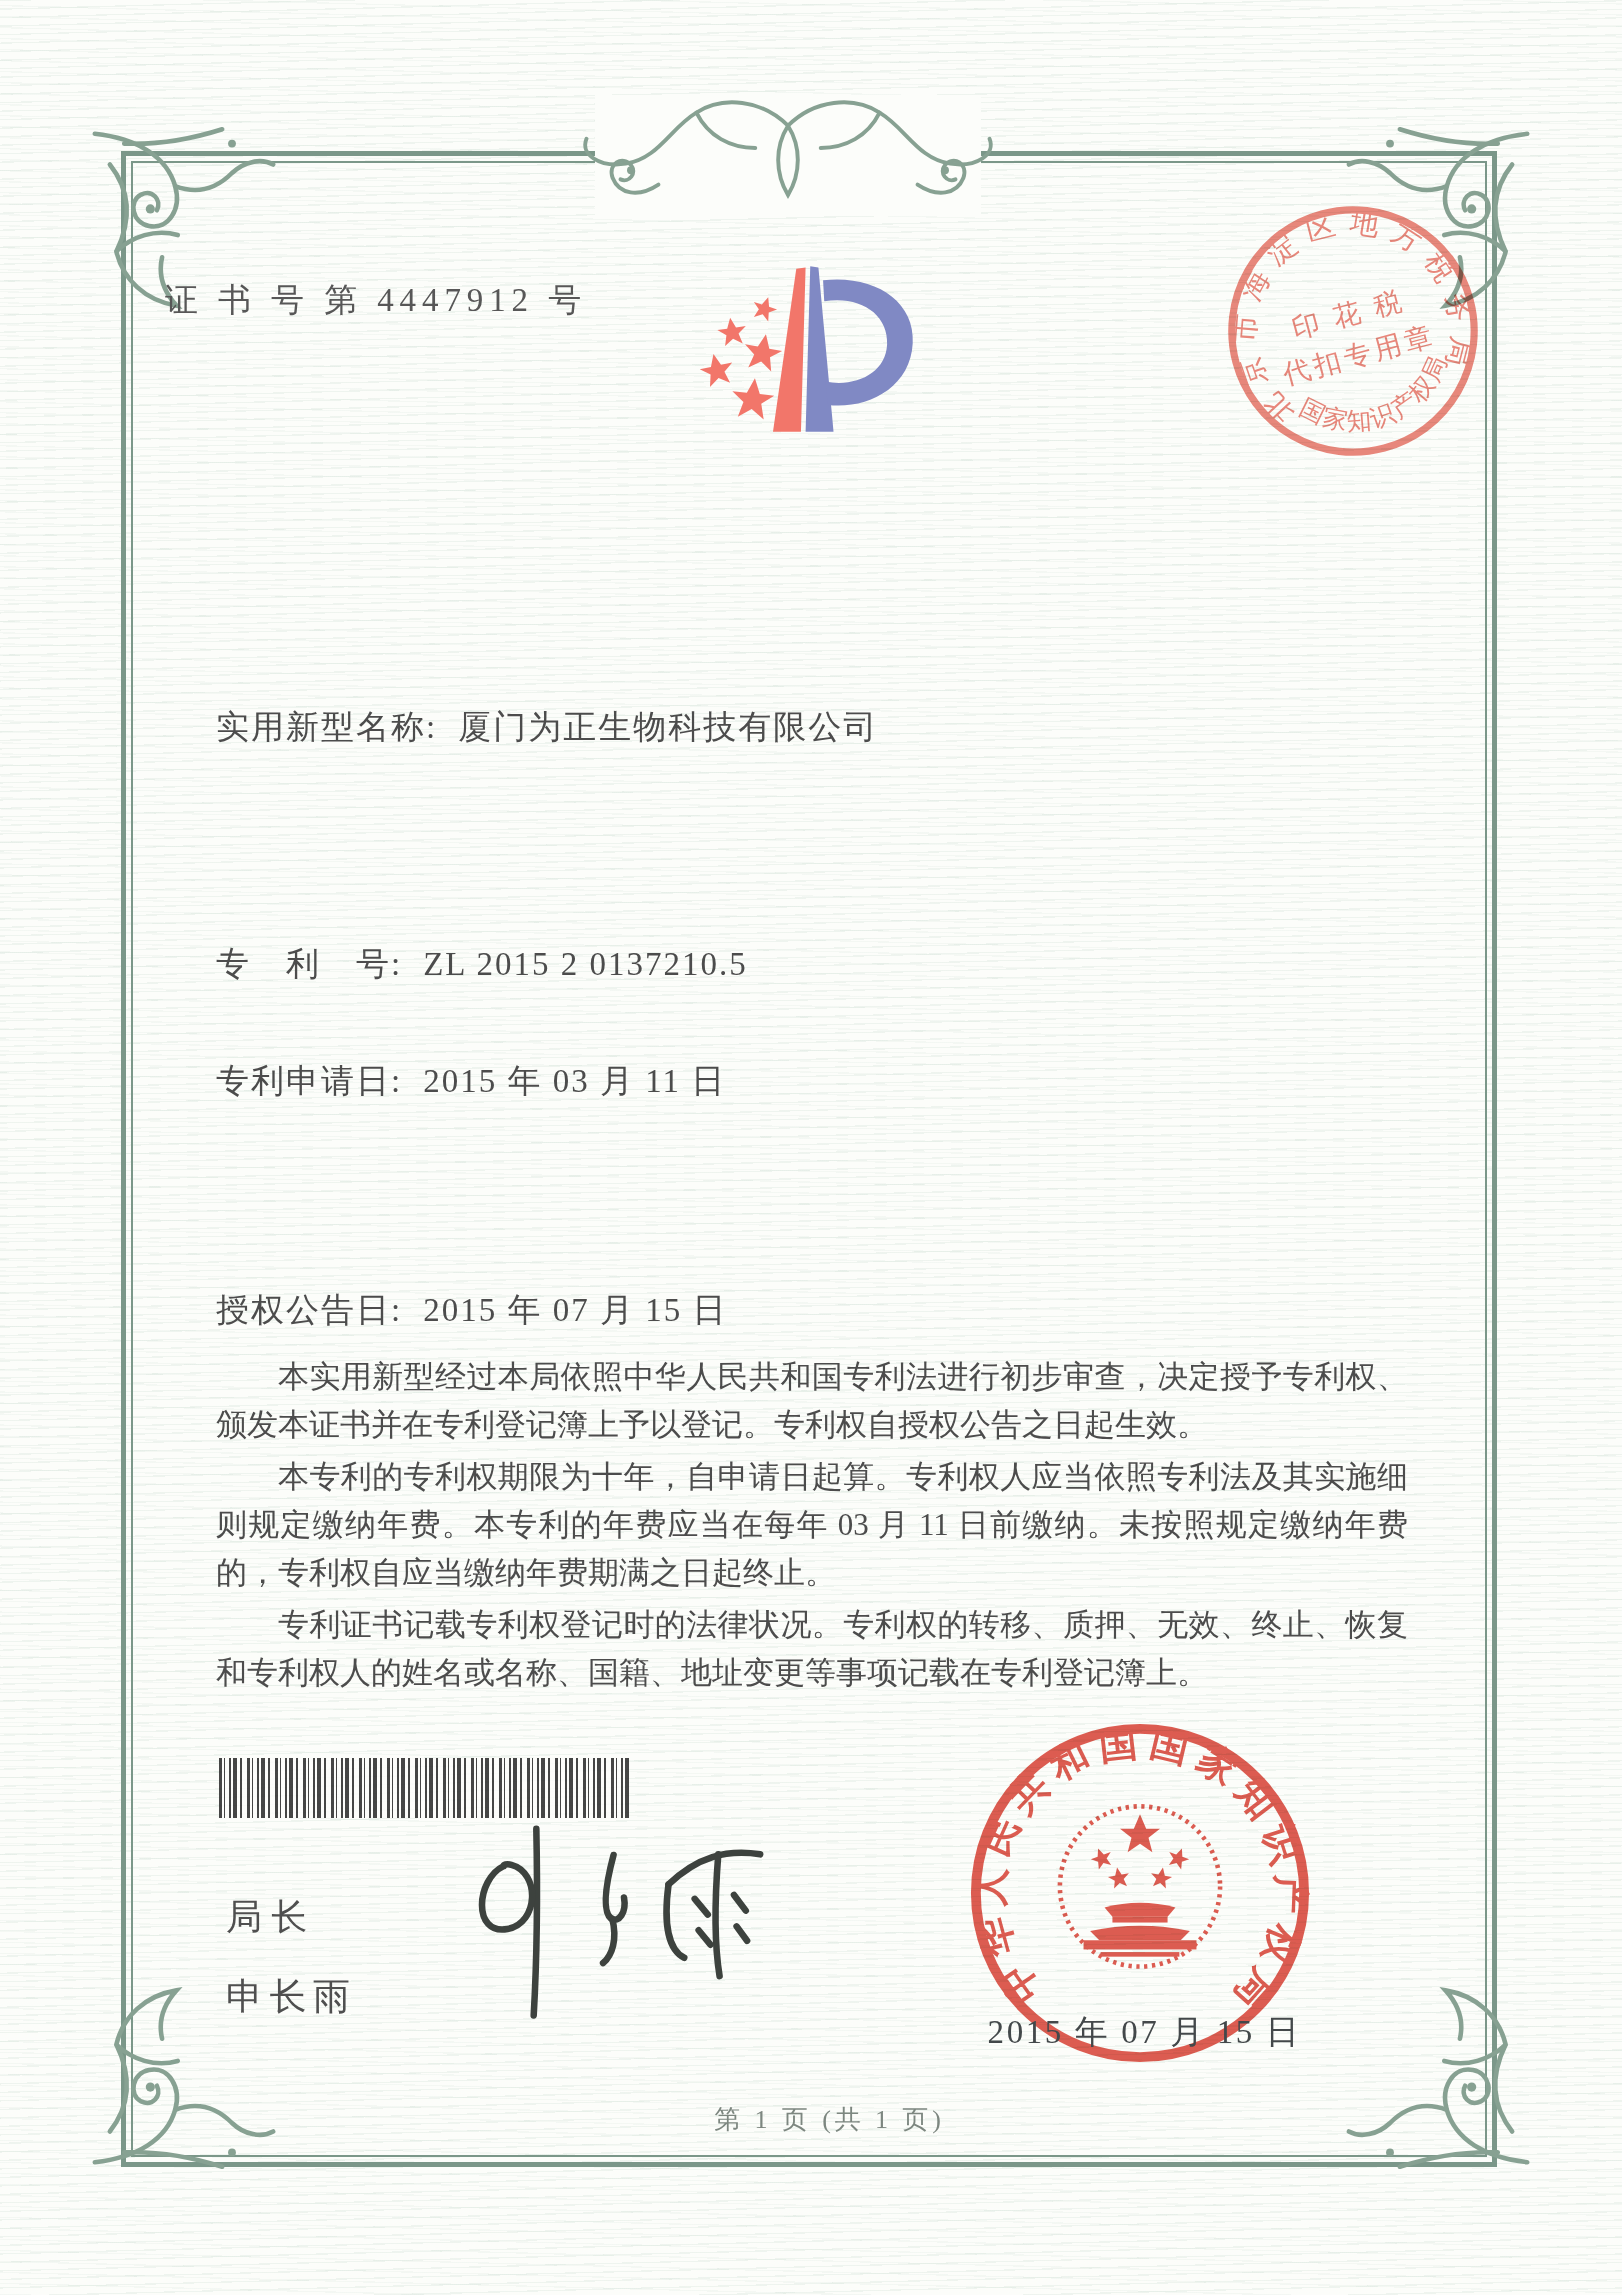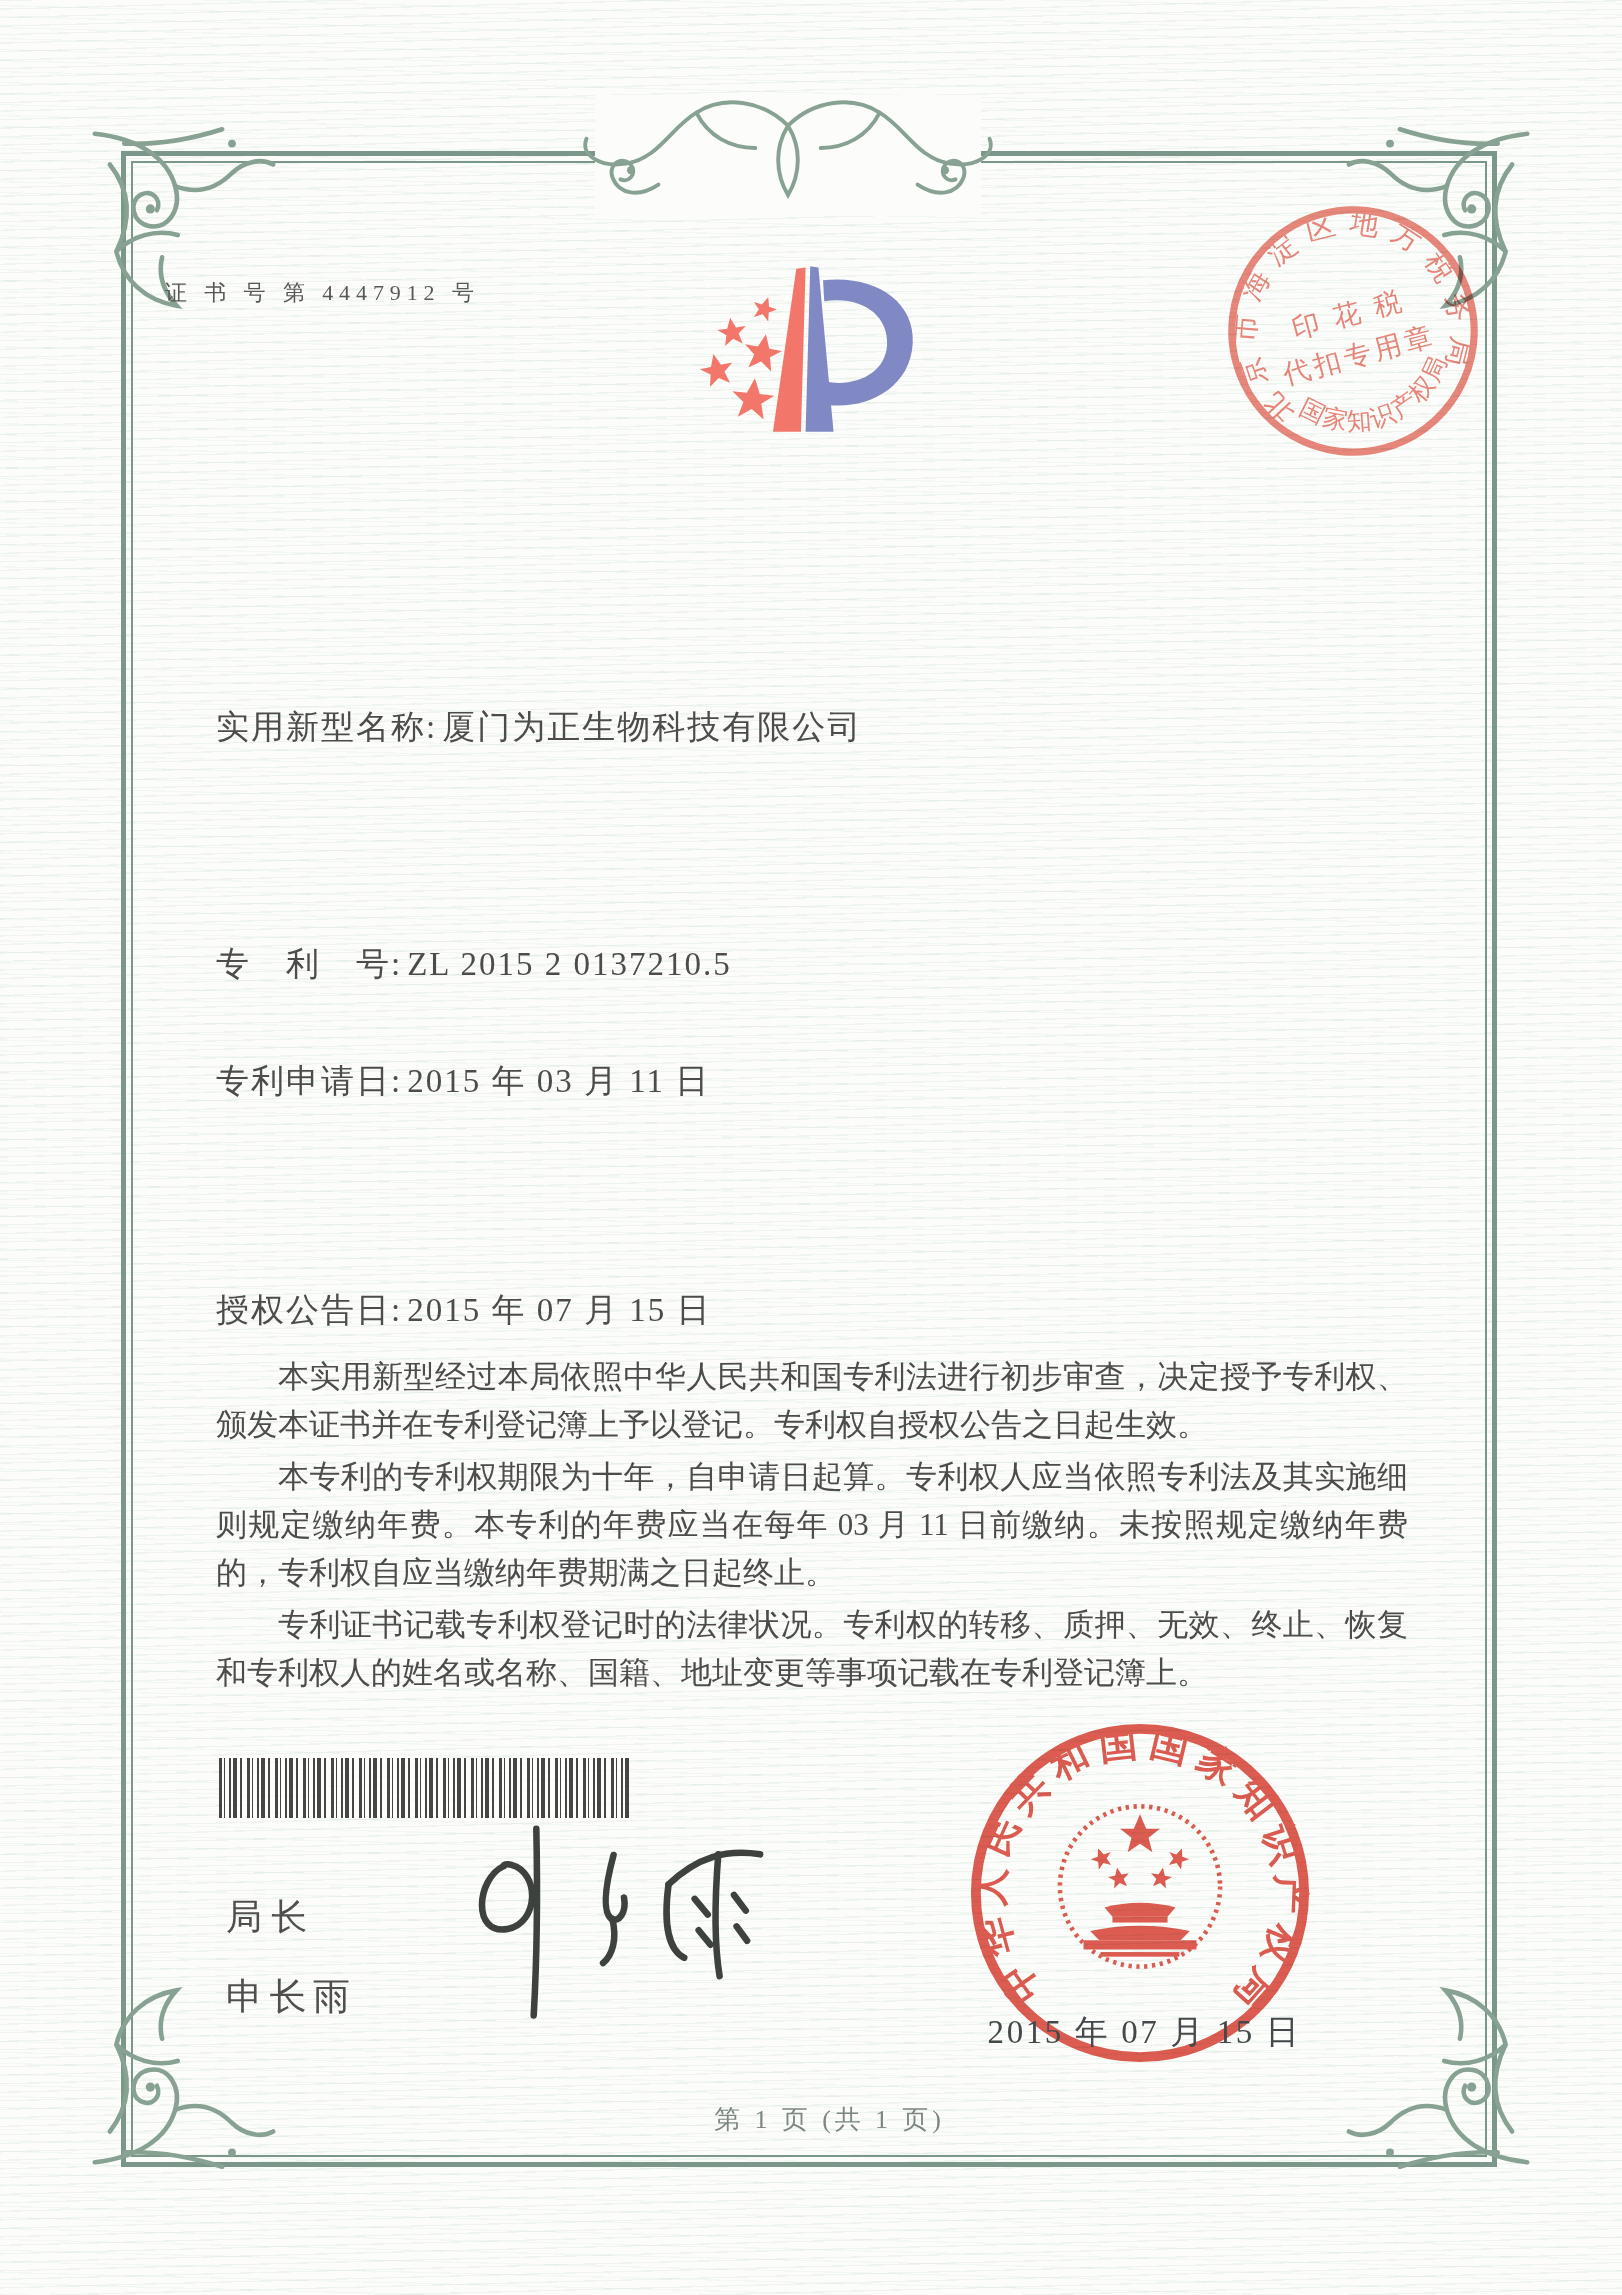--- a/index.html
+++ b/index.html
@@ -27,35 +27,35 @@
   
   .corner{position:absolute;width:196px;height:196px;color:#87a192;}
   .corner.bl{left:85px;top:1976px;}
   .corner.br{left:1341px;top:1976px;transform:scaleX(-1);}
   .corner.tl{left:85px;top:124px;transform:scaleY(-1);}
   .corner.tr{left:1341px;top:124px;transform:scale(-1,-1);}
   .top-ornament{position:absolute;left:559px;top:85px;width:458px;height:141px;color:#87a192;}
   
   .cert-number{
     position:absolute;left:165px;top:278px;
-    font-size:22px;letter-spacing:5.9px;color:#575757;
+    font-size:33px;letter-spacing:5.9px;color:#575757;
   }
   .logo{position:absolute;left:681px;top:241px;width:262px;height:216px;}
   .tax-stamp{
     position:absolute;left:1222px;top:200px;width:262px;height:262px;
     transform:rotate(-15deg);opacity:0.88;mix-blend-mode:multiply;
   }
   .doc-title{
     position:absolute;left:0;right:0;top:496px;
     text-align:center;font-size:73px;font-weight:bold;
     letter-spacing:19.6px;color:#474747;text-indent:19.6px;
   }
   
   .field{position:absolute;left:216px;font-size:33px;color:#4c4c4c;letter-spacing:2px;white-space:nowrap;}
-  .field .lbl{margin-right:5px;}
+  .field .lbl{margin-right:21px;}
   .f0{top:705px;} .f1{top:826px;} .f2{top:942px;}
   .f3{top:1059px;} .f4{top:1175px;} .f5{top:1288px;}
   
   .paras{
     position:absolute;left:216px;width:1192px;top:1353px;
     font-size:31px;line-height:48px;text-align:justify;color:#4c4c4c;
   }
   .paras p{margin:0 0 3.9px 0;text-indent:2em;}
   
   .barcode{

